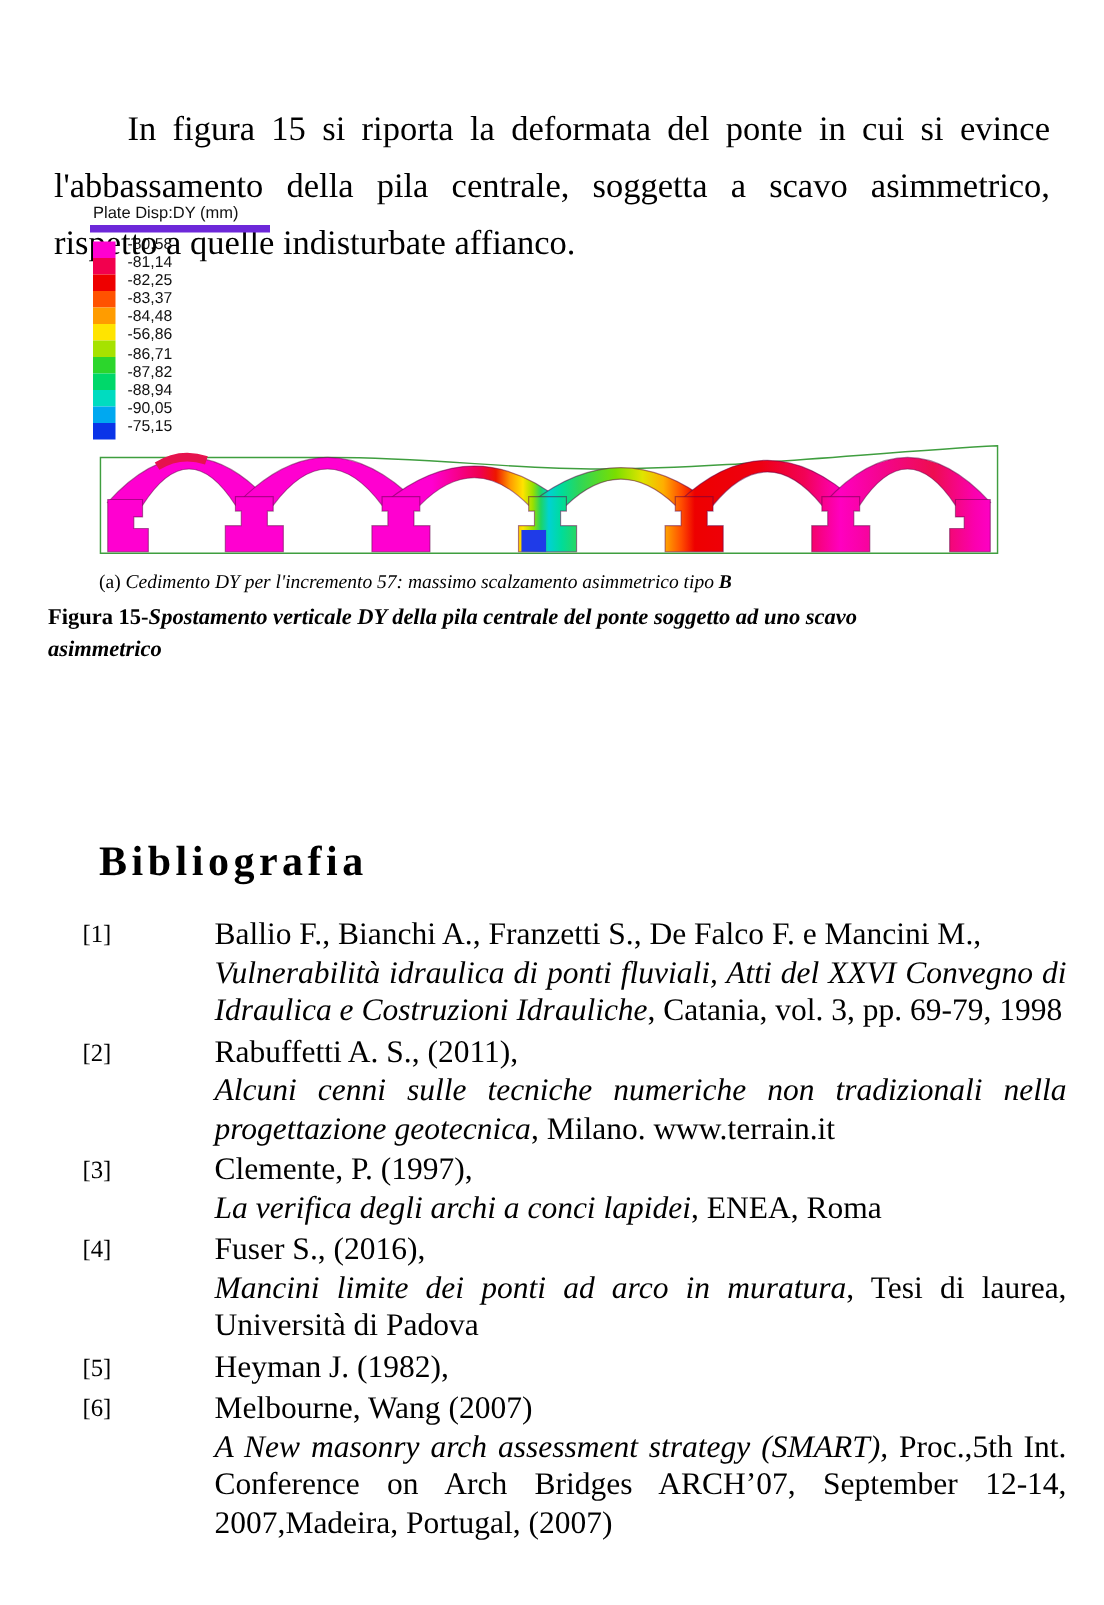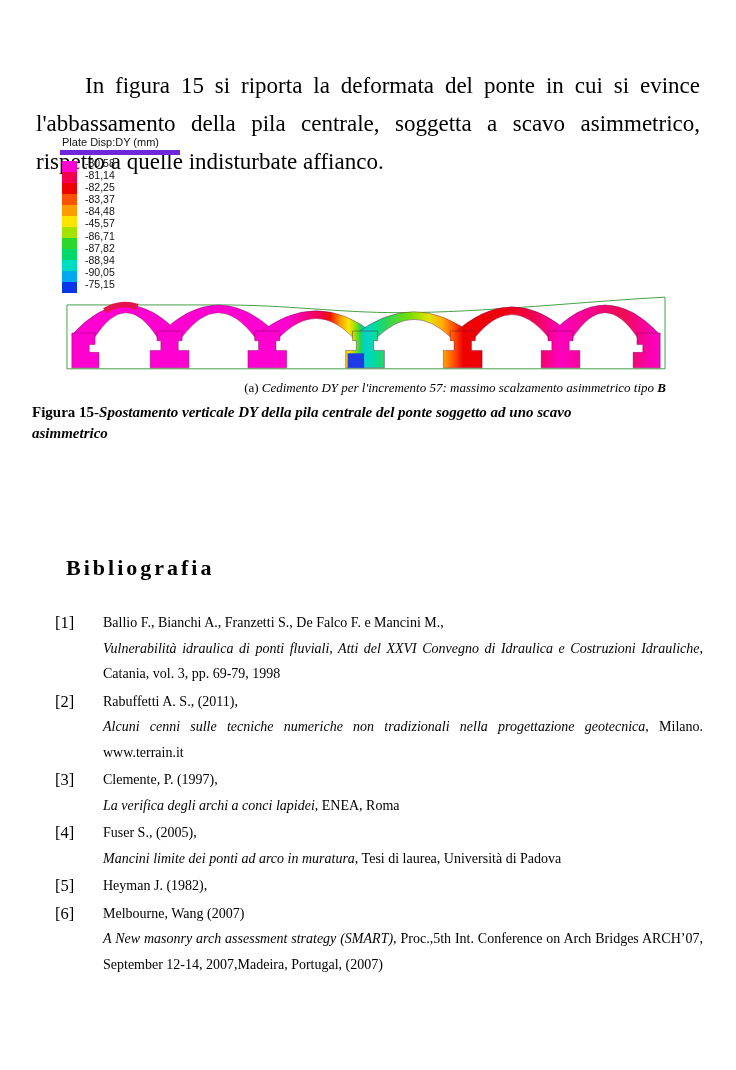--- a/index.html
+++ b/index.html
@@ -20,40 +20,40 @@
   }
   .legend-body { display:flex; margin-top:6px; margin-left:2px; }
   .legend-bar { width:15px; height:132px; display:flex; flex-direction:column; }
   .legend-bar .band { width:15px; flex:1; }
   .legend-labels { margin-left:8px; margin-top:-4px; }
   .legend-labels .lab { height:12.1px; font-size:10.5px; line-height:12.1px; color:#111; }
   
   .bridge { position:absolute; top:291px; left:66px; }
   
   .caption-a {
-    position:absolute; top:380px; left:66px; width:600px; text-align:right;
+    position:absolute; top:380px; left:66px; width:600px; text-align:left;
     font-size:13px;
     font-family:Liberation Serif, serif;
   }
   .caption-a .it { font-style:italic; }
   .caption-a .b { font-style:italic; font-weight:bold; }
   .caption-fig {
     position:absolute; top:402px; left:32px; width:664px; text-align:left;
     font-size:15px; font-weight:bold; line-height:21px;
   }
   .caption-fig .it { font-style:italic; }
   
   .bib-heading {
     position:absolute; top:540px; left:66px;
-    font-size:22px; font-weight:bold; letter-spacing:3px;
+    font-size:28px; font-weight:bold; letter-spacing:3px;
   }
   .refs { position:absolute; top:610px; left:55px; width:656px; }
   .ref { display:flex; margin-bottom:2px; }
   .ref-num { width:48px; flex:none; font-size:16.5px; line-height:25.5px; }
-  .ref-body { width:600px; font-size:14px; line-height:25.5px; }
+  .ref-body { width:600px; font-size:21px; line-height:25.5px;margin-left:40px; }
   .ref-text { text-align:justify; }
   .it { font-style:italic; }
 </style>
 </head>
 <body>
 
 <p class="intro">In figura 15 si riporta la deformata del ponte in cui si evince l'abbassamento della pila centrale, soggetta a scavo asimmetrico, rispetto a quelle indisturbate affianco.</p>
 
 <div class="legend">
   <div class="legend-title">Plate Disp:DY  (mm)</div>
@@ -71,21 +71,21 @@
         <div class="band" style="background: rgb(0, 220, 192);"></div>
         <div class="band" style="background: rgb(0, 168, 240);"></div>
         <div class="band" style="background: rgb(10, 52, 232);"></div>
       </div>
     <div class="legend-labels" id="legend-labels">
         <div class="lab">-80,58</div>
         <div class="lab">-81,14</div>
         <div class="lab">-82,25</div>
         <div class="lab">-83,37</div>
         <div class="lab">-84,48</div>
-        <div class="lab">-45,57</div>
+        <div class="lab">-56,86</div>
         <div class="lab">-86,71</div>
         <div class="lab">-87,82</div>
         <div class="lab">-88,94</div>
         <div class="lab">-90,05</div>
         <div class="lab">-75,15</div>
       </div>
   </div>
 </div>
 
 <div class="bridge">
@@ -185,21 +185,21 @@
       <div class="ref-authors">Clemente, P. (1997),</div>
       <div class="ref-text">
         <span class="it">La verifica degli archi a conci lapidei</span><span>, ENEA, Roma</span>
       </div>
     </div>
   </div>
 
   <div class="ref">
     <div class="ref-num">[4]</div>
     <div class="ref-body">
-      <div class="ref-authors">Fuser S., (2005),</div>
+      <div class="ref-authors">Fuser S., (2016),</div>
       <div class="ref-text">
         <span class="it">Mancini limite dei ponti ad arco in muratura</span><span>, Tesi di laurea, Università di Padova</span>
       </div>
     </div>
   </div>
 
   <div class="ref">
     <div class="ref-num">[5]</div>
     <div class="ref-body">
       <div class="ref-authors">Heyman J. (1982),</div>

